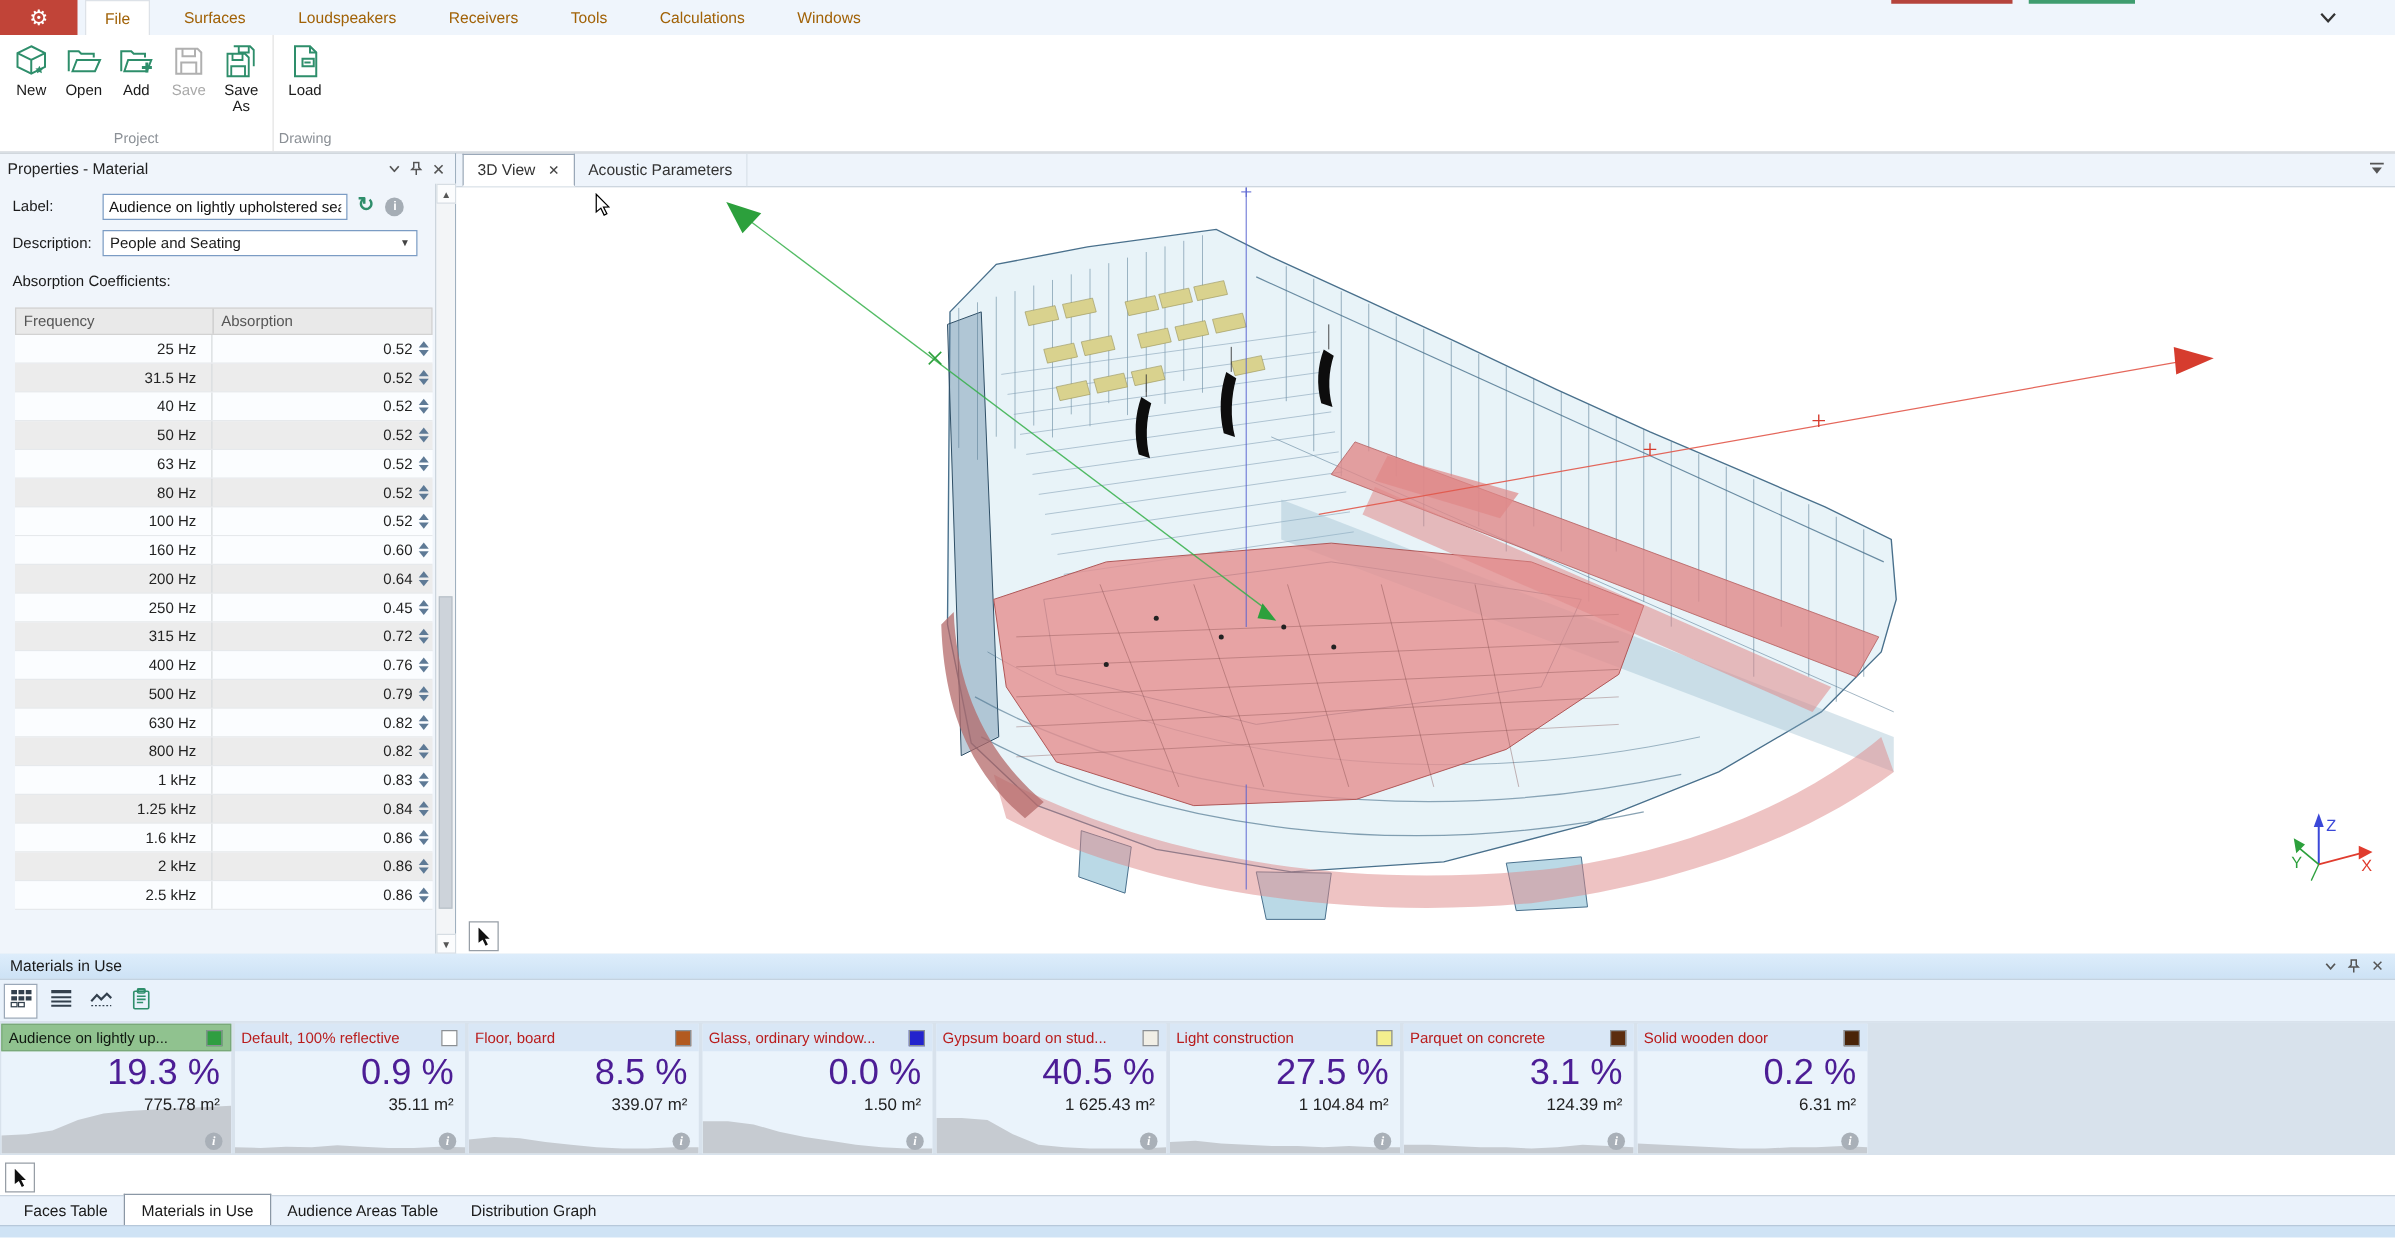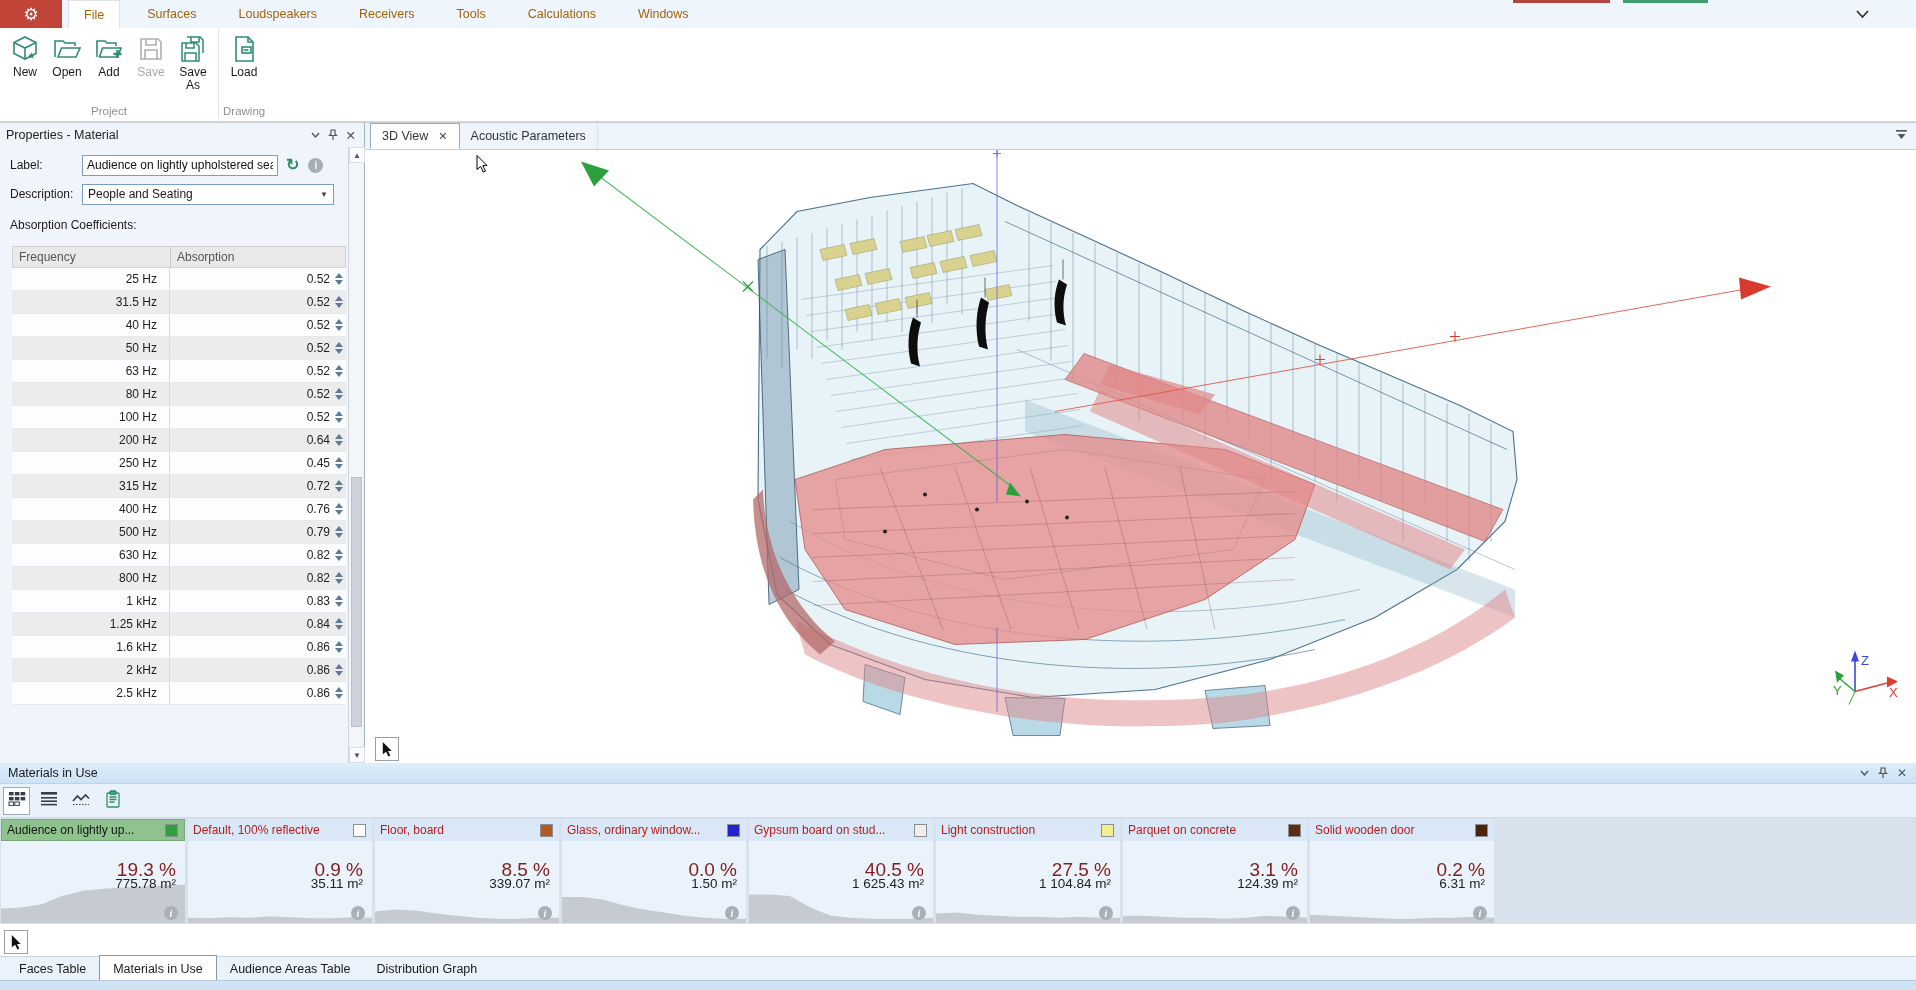--- a/index.html
+++ b/index.html
@@ -74,21 +74,21 @@
   .mtool{width:27px;height:28px;display:flex;align-items:center;justify-content:center;color:#33404d}
   .mtool.active{background:#fff;border:1px solid #9aa8b8}
   .mtool.green{color:var(--accent-green)}
   #cards{position:absolute;left:0;top:56px;right:0;bottom:0;display:flex;gap:3px;padding-left:1px}
   .mcard{width:184px;height:104px;flex:none;position:relative;background:#eaf3fb}
   .mcard-h{height:22px;display:flex;align-items:center;padding:0 6px 0 5px;background:#d9e7f6;color:#b91c1c;gap:4px}
   .mcard.selected .mcard-h{background:var(--select-green);color:#101810;border:1px solid #79a979}
   .mcard-name{flex:1;white-space:nowrap;overflow:hidden}
   .mcard-swatch{width:13px;height:13px;border:1px solid #8a8f94;flex:none}
   .mcard-b{position:relative;height:82px;overflow:hidden}
-  .mcard-pct{position:absolute;top:18px;right:9px;font-size:19px;color:#7f1d1d}
+  .mcard-pct{position:absolute;top:1px;right:9px;font-size:29px;color:#4c1d95}
   .mcard-area{position:absolute;top:35px;right:9px;font-size:13.5px;color:#222}
   .spark{position:absolute;left:0;bottom:0;width:184px;height:42px}
   .mcard-info{position:absolute;bottom:3px;right:7px;width:14px;height:14px;border-radius:50%;background:#a9b0b8;color:#fff;
     font-size:10px;font-weight:bold;display:flex;align-items:center;justify-content:center;font-family:"Liberation Serif",serif;font-style:italic}
   
   #footer{position:absolute;left:0;top:924px;width:100%;height:50px;background:#fff}
   #pointer-tool2{position:absolute;left:4px;top:6px;width:24px;height:24px;background:#fff;border:1px solid #979ea6;display:flex;align-items:center;justify-content:center}
   #btabs{position:absolute;left:0;top:32px;right:0;height:24px;background:#eaf2fb;border-top:1px solid #c9d4df;display:flex;align-items:stretch;padding-left:6px}
   .btab{display:flex;align-items:center;padding:0 13px;color:#1a1a1a;font-size:12.5px}
   .btab.active{background:#fff;border:1px solid #8a97a5;border-bottom:none;margin-top:-2px;padding-top:2px}
@@ -275,20 +275,30 @@
             <span class="spin">
               <i class="up"></i>
               <i class="dn"></i>
             </span>
           </span>
         </div>
         <div class="abs-row">
           <span class="c1">100 Hz</span>
           <span class="c2">
             <span class="v">0.52</span>
+            <span class="spin">
+              <i class="up"></i>
+              <i class="dn"></i>
+            </span>
+          </span>
+        </div>
+        <div class="abs-row">
+          <span class="c1">160 Hz</span>
+          <span class="c2">
+            <span class="v">0.60</span>
             <span class="spin">
               <i class="up"></i>
               <i class="dn"></i>
             </span>
           </span>
         </div>
         <div class="abs-row odd">
           <span class="c1">200 Hz</span>
           <span class="c2">
             <span class="v">0.64</span>

